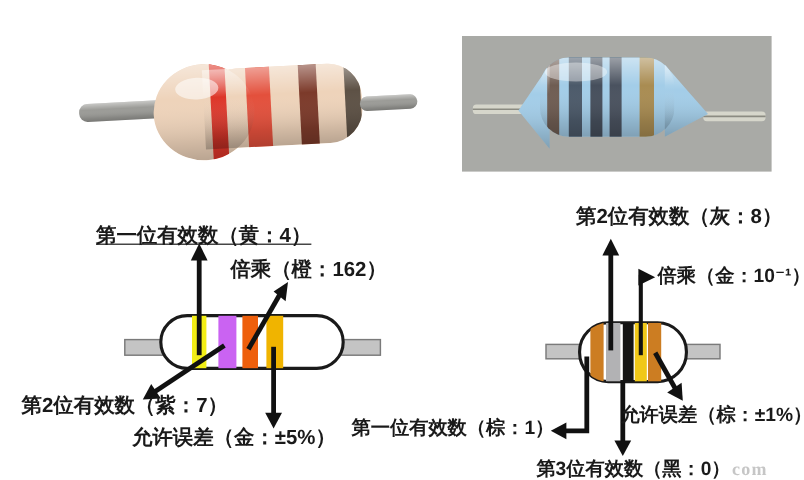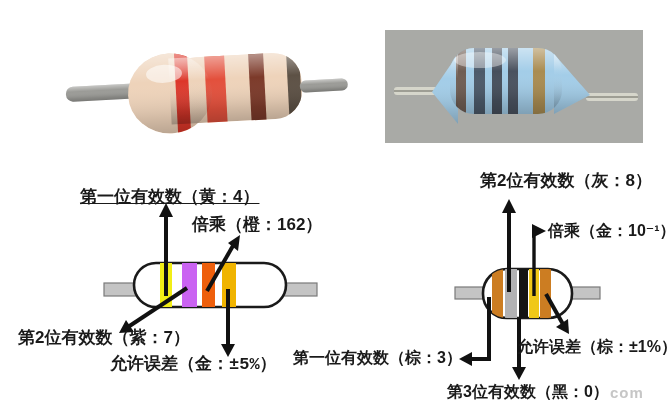--- a/index.html
+++ b/index.html
@@ -2,21 +2,21 @@
 <html><head>
 <meta charset="utf-8">
 <style>
   html,body{margin:0;padding:0;}
   body{width:670px;height:400px;position:relative;overflow:hidden;background:#ffffff;
        font-family:"Liberation Sans","DejaVu Sans",sans-serif;}
   #stage{position:absolute;left:0;top:0;width:670px;height:400px;}
   .lbl{position:absolute;font-weight:700;color:#1a1a1a;white-space:nowrap;line-height:1.15;}
   .f17{font-size:17px;}
   .f16{font-size:16px;}
-  .watermark{position:absolute;font-size:15px;font-weight:700;color:#c6c6c6;letter-spacing:1px;}
+  .watermark{position:absolute;font-size:15px;font-weight:700;color:#c6c6c6;letter-spacing:1px;font-family:Liberation Serif, serif;}
 </style>
 </head>
 <body>
 
 <svg id="stage" width="670" height="400" viewBox="0 0 670 400" xmlns="http://www.w3.org/2000/svg">
   <defs>
     <linearGradient id="shadeV" x1="0" y1="0" x2="0" y2="1">
       <stop offset="0" stop-color="#ffffff" stop-opacity="0.45"></stop>
       <stop offset="0.35" stop-color="#ffffff" stop-opacity="0"></stop>
       <stop offset="0.8" stop-color="#000000" stop-opacity="0.12"></stop>
@@ -128,21 +128,21 @@
       <polygon points="459,359 472,352 472,366" stroke="none"></polygon>
       <line x1="519" y1="318" x2="519" y2="371" stroke-width="4"></line>
       <polygon points="519,380 512,367 526,367" stroke="none"></polygon>
     </g>
   </g>
 </svg>
 
 <div class="lbl f17" style="left:80px;top:187px;text-decoration:underline;">第一位有效数（黄：4）</div>
 <div class="lbl f17" style="left:192px;top:215px;">倍乘（橙：162）</div>
 <div class="lbl f17" style="left:18px;top:328px;">第2位有效数（紫：7）</div>
-<div class="lbl f17" style="left:110px;top:355px;font-family:Liberation Mono, monospace;">允许误差（金：±5%）</div>
+<div class="lbl f17" style="left:110px;top:355px;">允许误差（金：±5%）</div>
 
 <div class="lbl f17" style="left:444px;top:171px;margin-left:36px;">第2位有效数（灰：8）</div>
 <div class="lbl f16" style="left:548px;top:222px;">倍乘（金：10⁻¹）</div>
 <div class="lbl f16" style="left:517px;top:338px;">允许误差（棕：±1%）</div>
-<div class="lbl f16" style="left:293px;top:349px;">第一位有效数（棕：3）</div>
+<div class="lbl f16" style="left:293px;top:349px;">第一位有效数（棕：1）</div>
 <div class="lbl f16" style="left:447px;top:383px;">第3位有效数（黑：0）</div>
 
 <div class="watermark" style="left:610px;top:384px;">com</div>
 
 </body></html>

